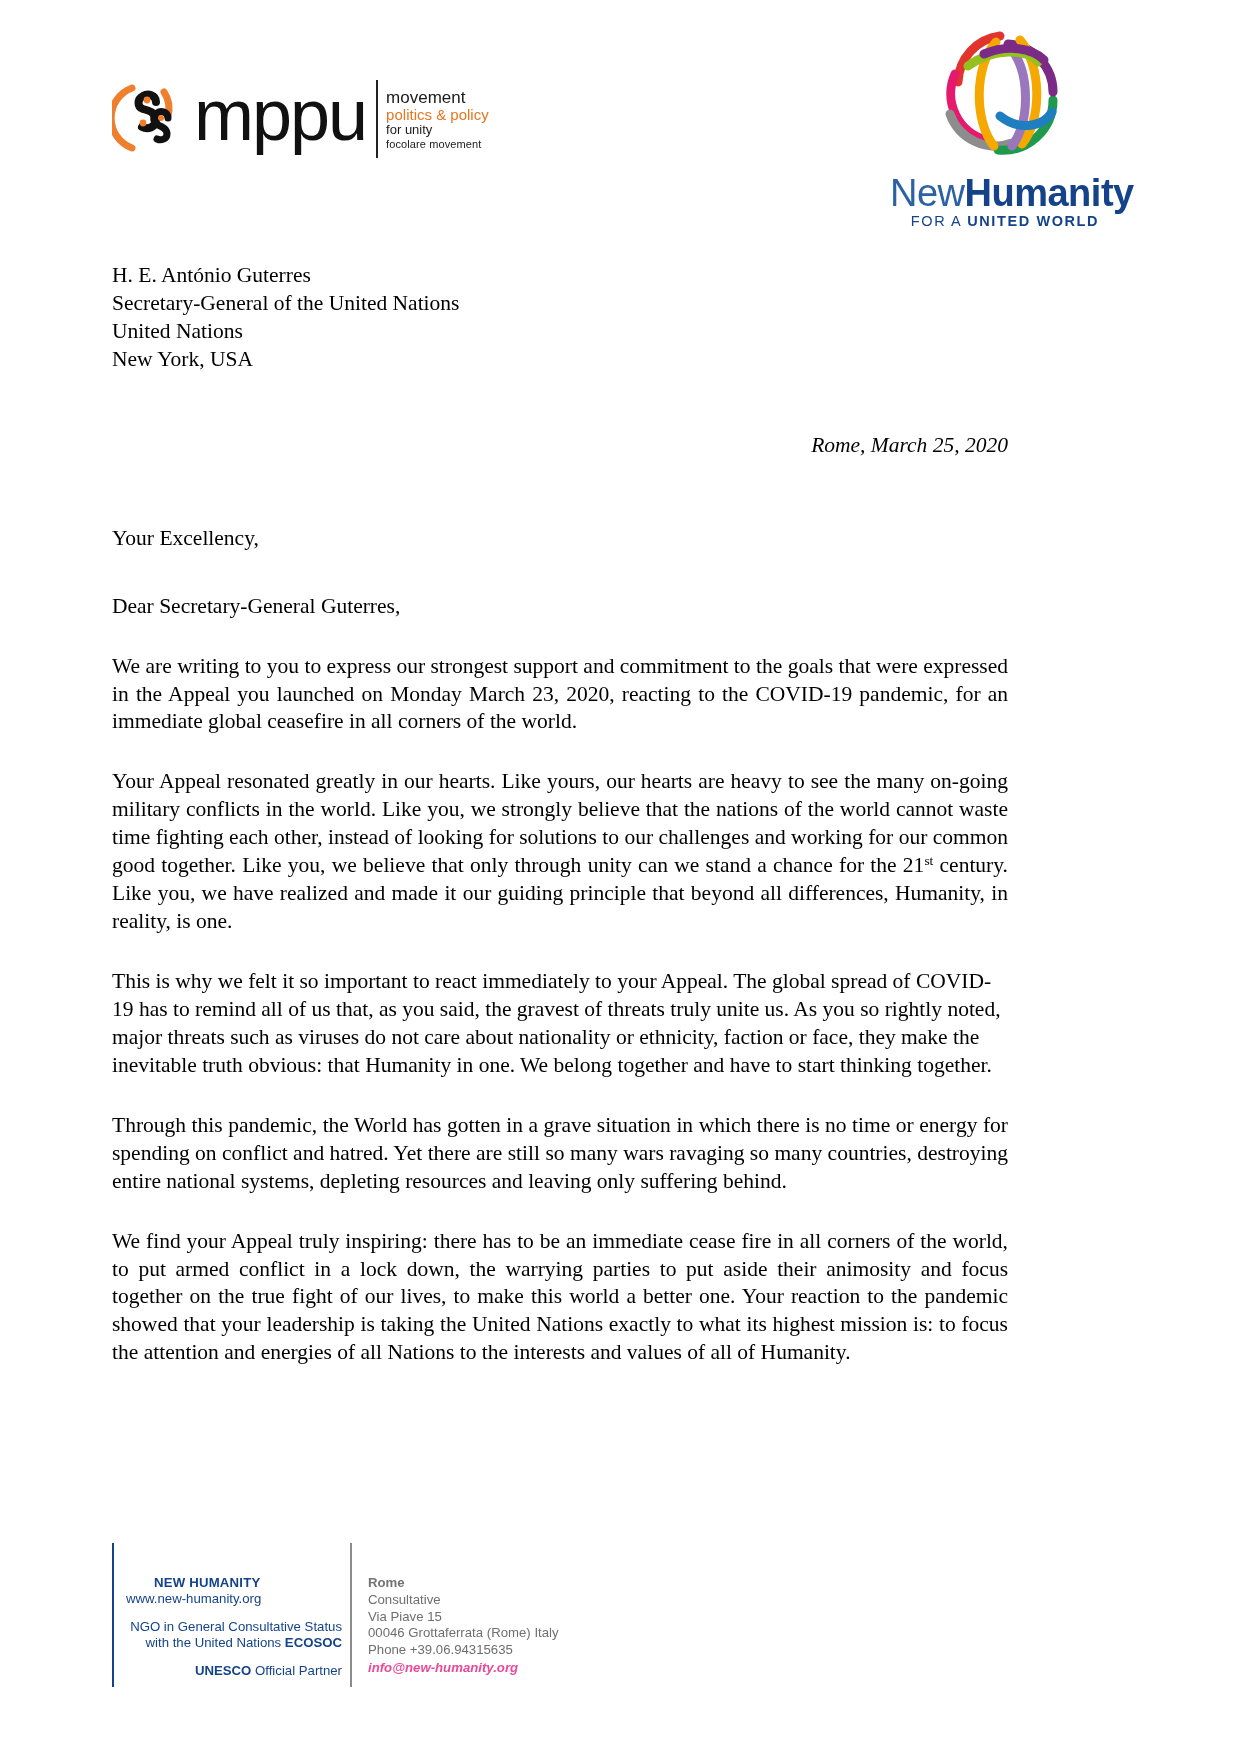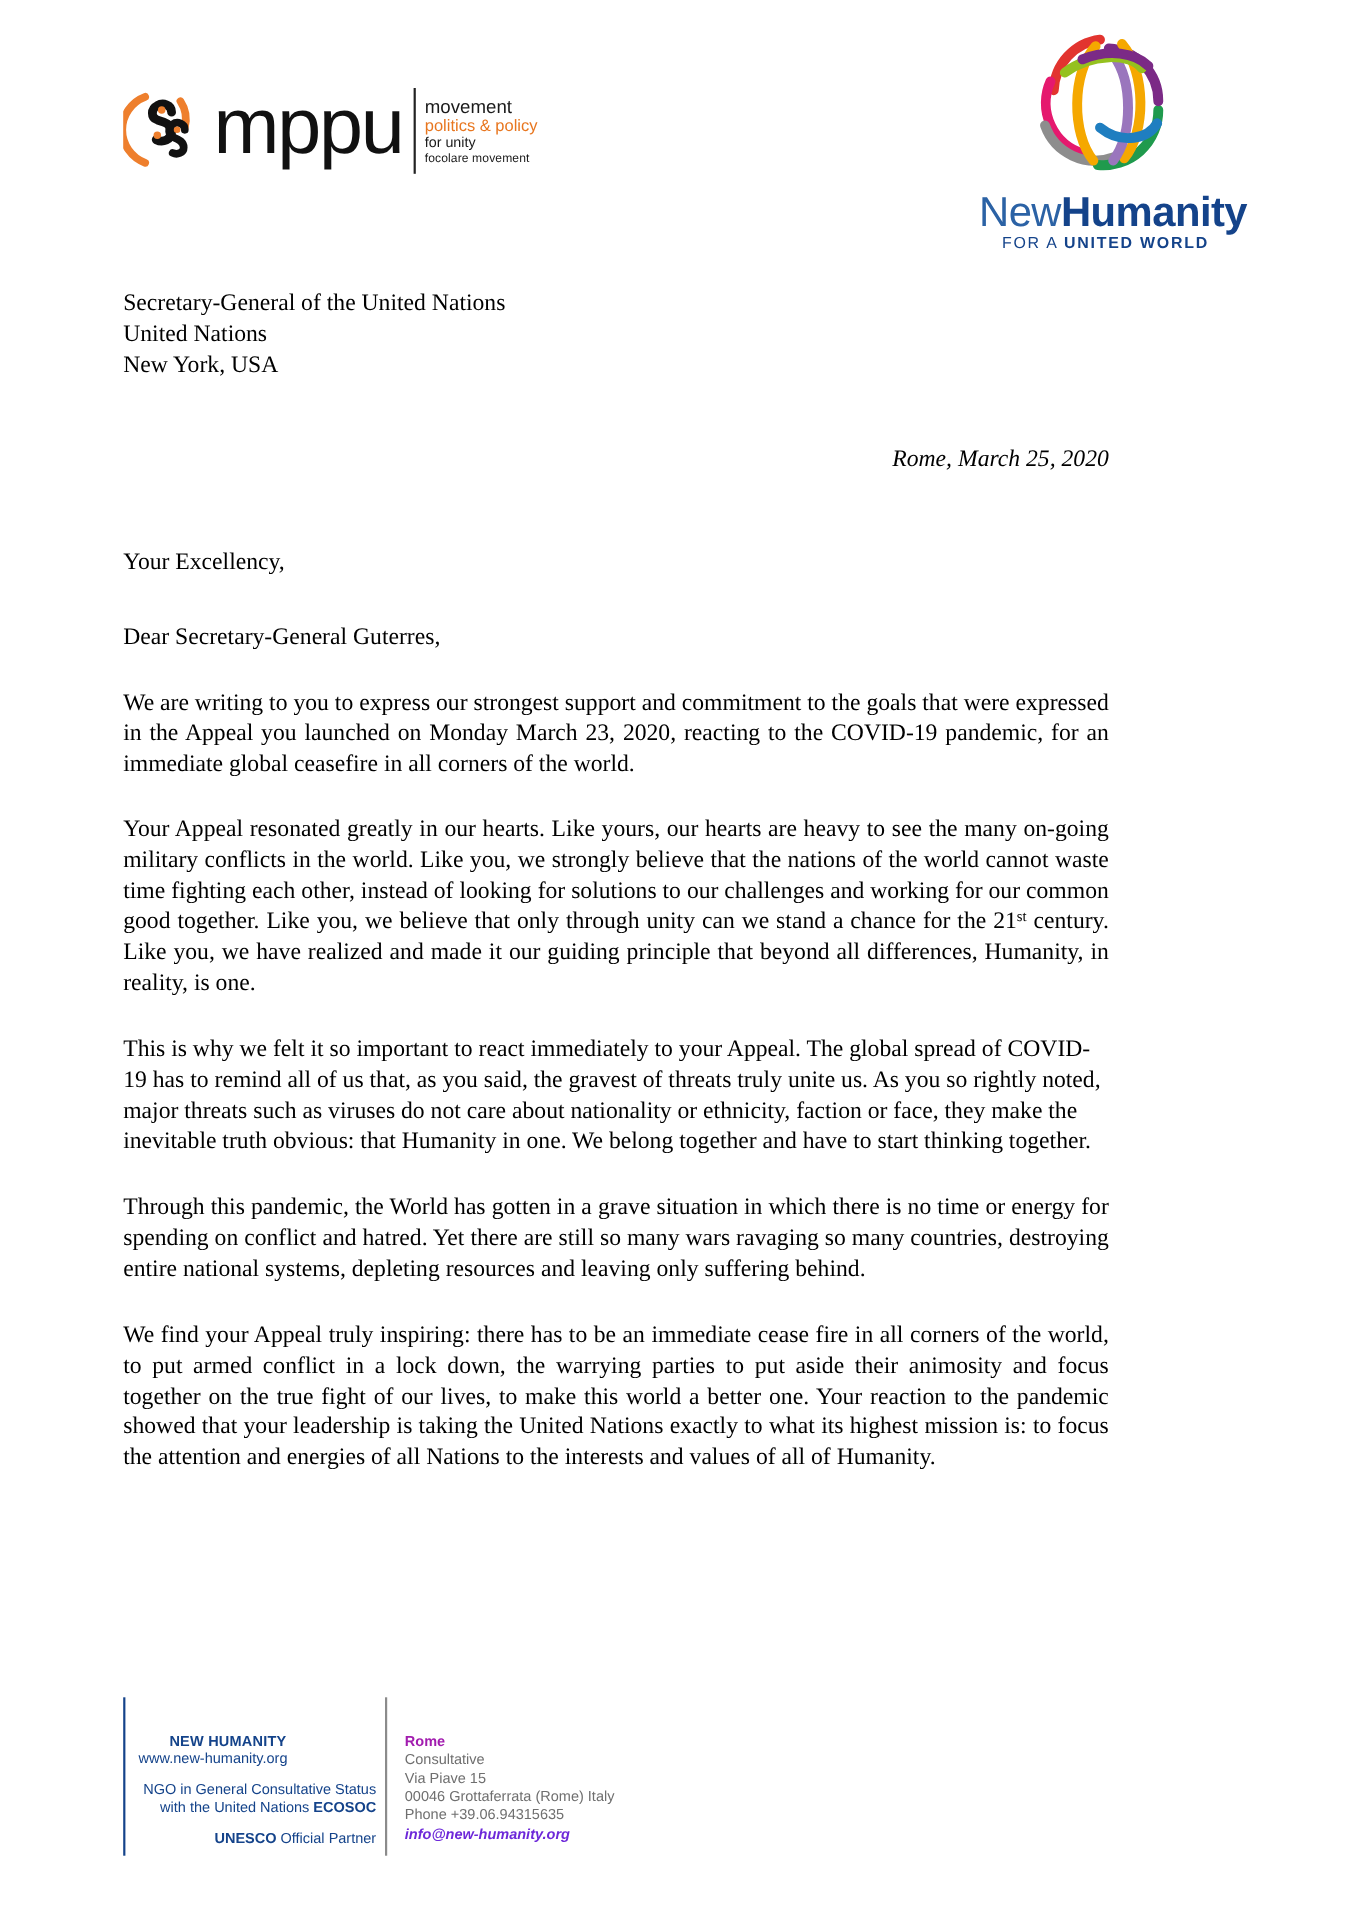--- a/index.html
+++ b/index.html
@@ -198,26 +198,26 @@
     position: absolute;
     left: 256px;
     top: 32px;
     width: 420px;
     color: #6f6f6f;
     font-size: 13.2px;
     line-height: 1.27;
   }
   .footer-right .city {
     font-weight: 700;
-    color: #a21caf;
+    color: #737373;
   }
   .footer-right .email {
     font-weight: 700;
     font-style: italic;
-    color: #6d28d9;
+    color: #ec4899;
     margin-top: 1px;
   }
 </style>
 </head>
 <body>
 
 <div class="page">
 
   <div class="header">
 
@@ -279,20 +279,21 @@
       </div>
       <div class="nh-tag">
         <span class="thin">FOR A </span><span class="strong">UNITED WORLD</span>
       </div>
     </div>
   </div>
 
   <div class="letter">
 
     <div class="addressee">
+      <div>H. E. António Guterres</div>
       <div>Secretary-General of the United Nations</div>
       <div>United Nations</div>
       <div>New York, USA</div>
     </div>
 
     <div class="datebar">Rome, March 25, 2020</div>
 
     <div class="salutation-1">Your Excellency,</div>
     <div class="salutation-2">Dear Secretary-General Guterres,</div>
 

